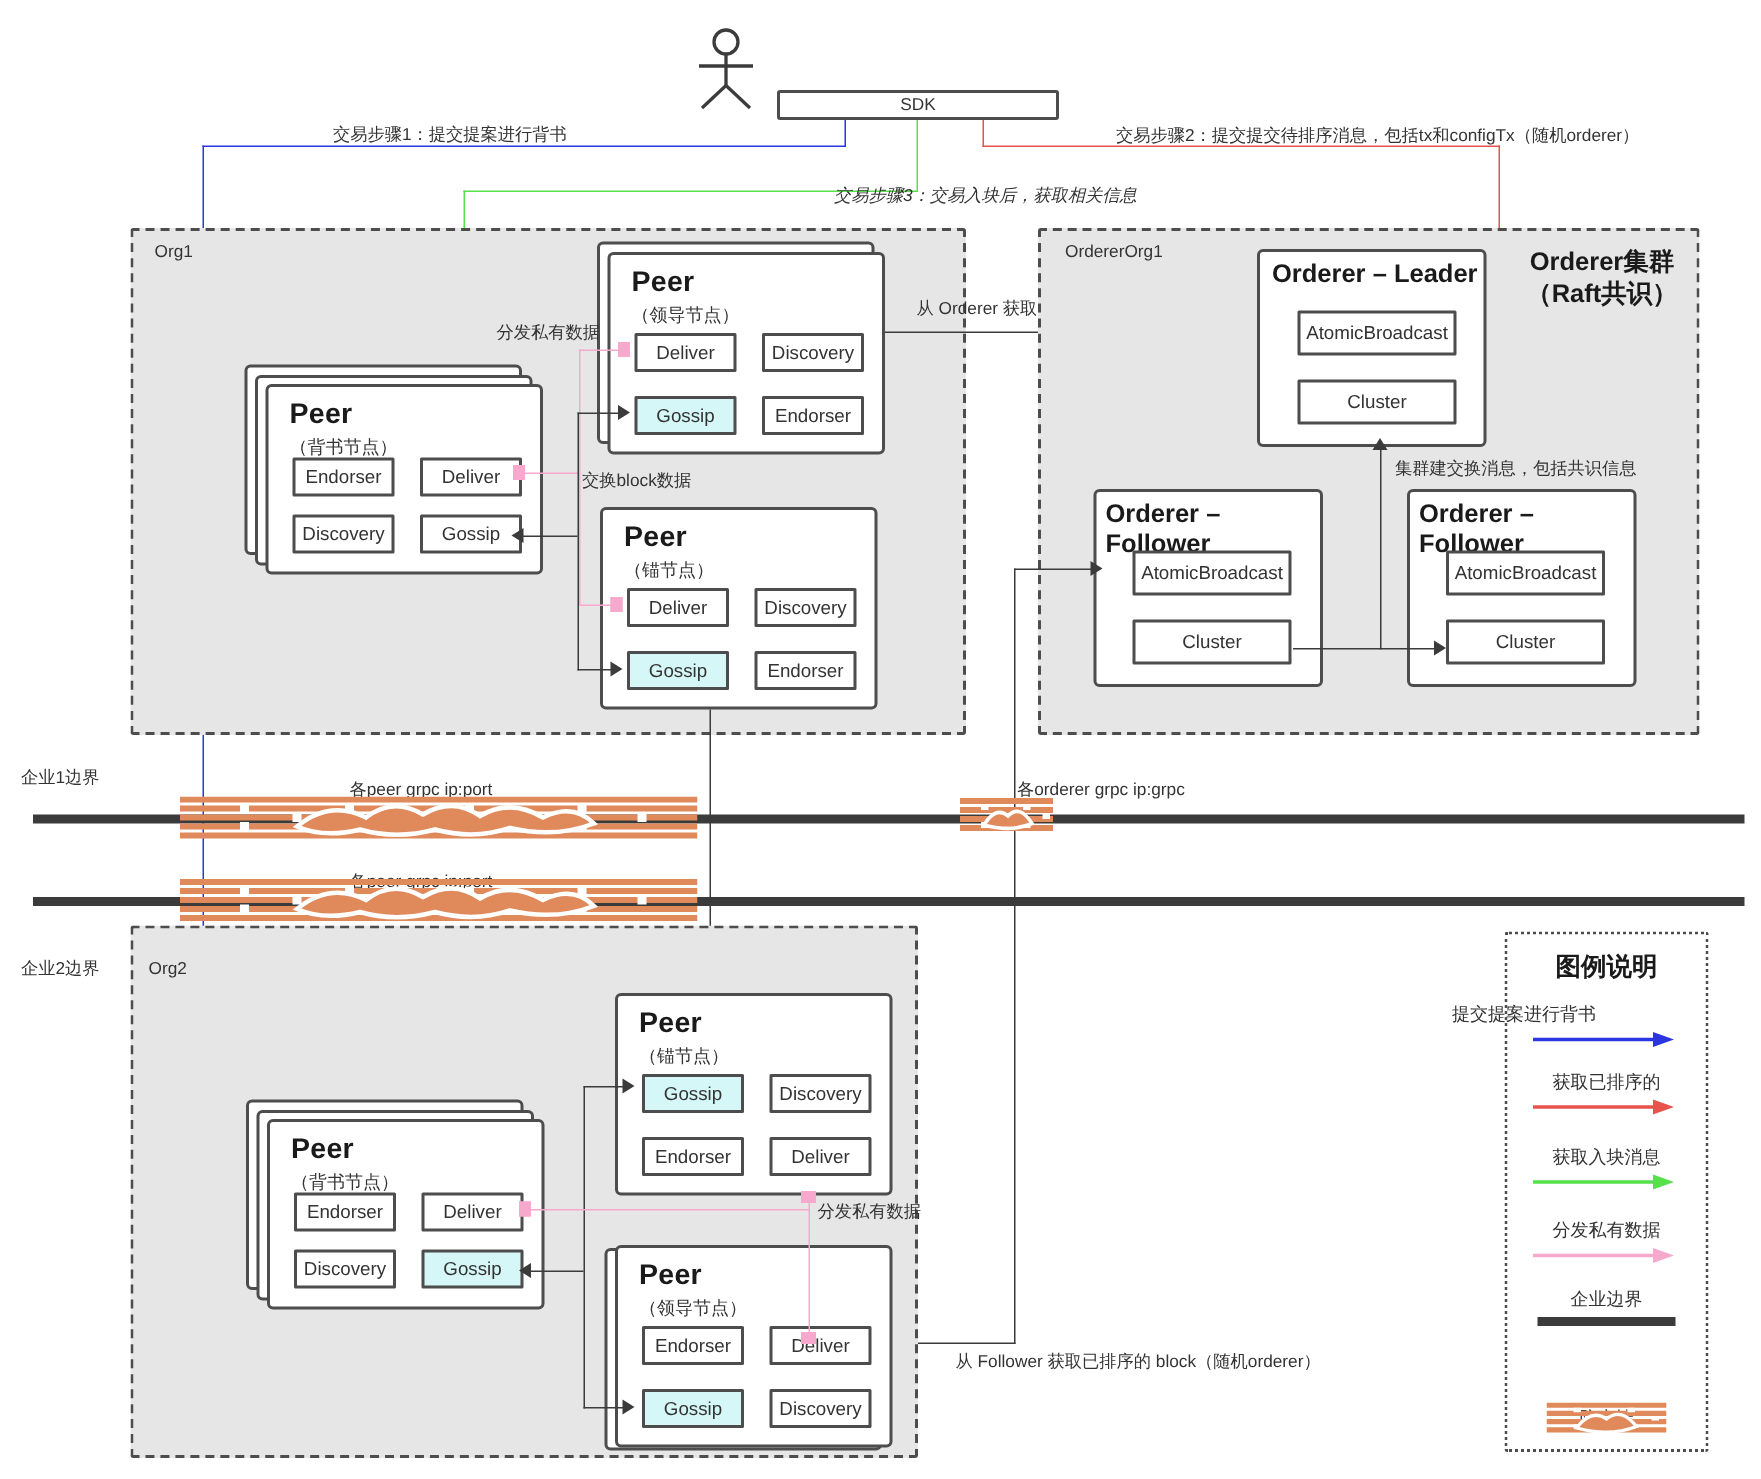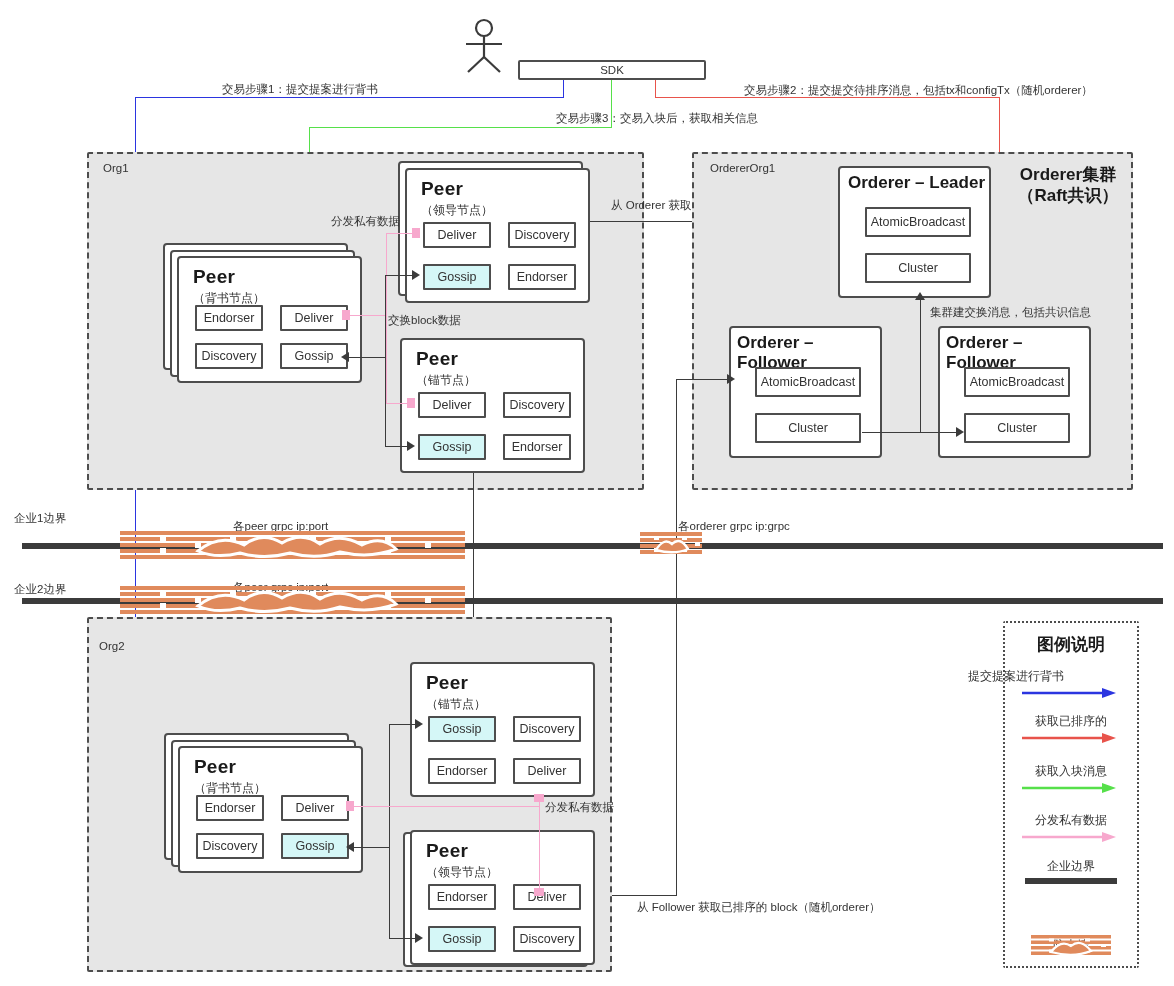--- a/index.html
+++ b/index.html
@@ -81,21 +81,21 @@
   <div class="abs hline red" style="left:655px;top:97px;width:345px;"></div>
   <div class="abs vline red" style="left:999px;top:97px;height:124px;"></div>
   <div class="abs hline red" style="left:975px;top:221px;width:25px;"></div>
   <div class="abs arrow ar-l red" style="left:968px;top:216px;"></div>
   <div class="abs lbl" style="left:744px;top:83px;">交易步骤2：提交提交待排序消息，包括tx和configTx（随机orderer）</div>
 
   <div class="abs vline green" style="left:611px;top:80px;height:48px;"></div>
   <div class="abs hline green" style="left:309px;top:127px;width:303px;"></div>
   <div class="abs vline green" style="left:309px;top:127px;height:168px;"></div>
   <div class="abs arrow ar-d green" style="left:304px;top:295px;"></div>
-  <div class="abs lbl" style="left:556px;top:111px;">交易步骤3：交易入块后，获取相关信息</div>
+  <div class="abs lbl" style="left:556px;top:123px;font-style:italic;">交易步骤3：交易入块后，获取相关信息</div>
 
   <div class="abs org" style="left:87px;top:152px;width:557px;height:338px;"></div>
   <div class="abs lbl" style="left:103px;top:162px;">Org1</div>
 
   <div class="abs shadowlayer" style="left:163px;top:243px;width:185px;height:127px;"></div>
   <div class="abs shadowlayer" style="left:170px;top:250px;width:185px;height:127px;"></div>
   <div class="abs peer" style="left:177px;top:256px;width:185px;height:127px;">
     <div class="abs ttl" style="left:14px;top:8px;">Peer</div>
     <div class="abs sttl" style="left:14px;top:32px;">（背书节点）</div>
     <div class="abs sub" style="left:16px;top:47px;width:68px;height:26px;">Endorser</div>
@@ -226,21 +226,21 @@
         <rect x="42" y="4" width="5" height="4"></rect>
       <rect x="28" y="10" width="5" height="4"></rect>
         <rect x="55" y="10" width="5" height="4"></rect>
       <rect x="14" y="16" width="5" height="4"></rect>
         <rect x="42" y="16" width="5" height="4"></rect>
     </g>
     <path d="M16 18 Q24 5 32 12 Q40 4 48 17 Q34 23 16 18 Z" fill="#e08a5c" stroke="#ffffff" stroke-width="2.4"></path>
   </svg>
   <div class="abs lbl" style="left:678px;top:519px;">各orderer grpc ip:grpc</div>
 
-  <div class="abs lbl" style="left:14px;top:582px;">企业2边界</div>
+  <div class="abs lbl" style="left:14px;top:638px;">企业2边界</div>
   <div class="abs boundary" style="left:22px;top:598px;width:1141px;"></div>
   <div class="abs lbl" style="left:233px;top:580px;">各peer grpc ip:port</div>
   <svg class="fw" style="left:120px;top:586px;width:345px;height:30px" viewBox="0 0 345 30" preserveAspectRatio="none">
     <g fill="#e08a5c">
       <rect x="0" y="0" width="345" height="4"></rect>
         <rect x="0" y="6" width="345" height="4"></rect>
       <rect x="0" y="12" width="345" height="4"></rect>
         <rect x="0" y="18" width="345" height="4"></rect>
       <rect x="0" y="24" width="345" height="4"></rect>
     </g>

